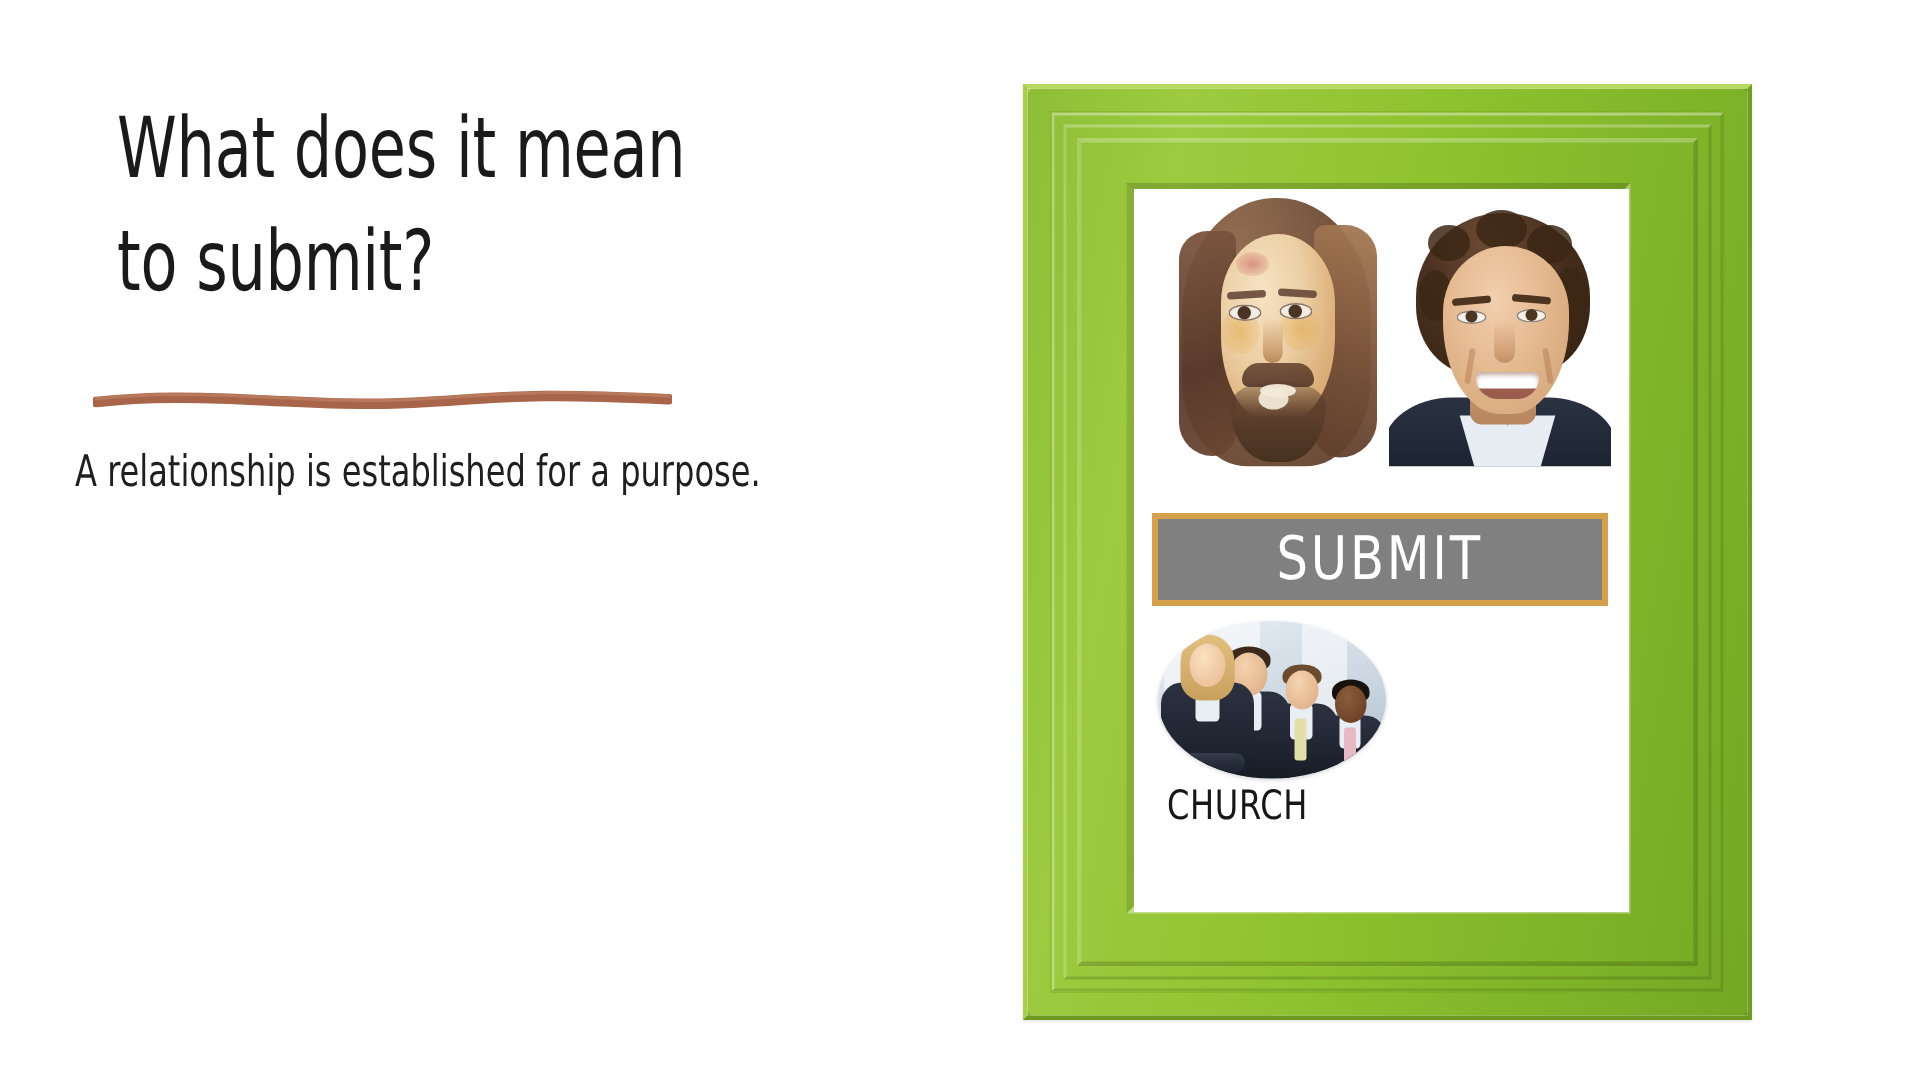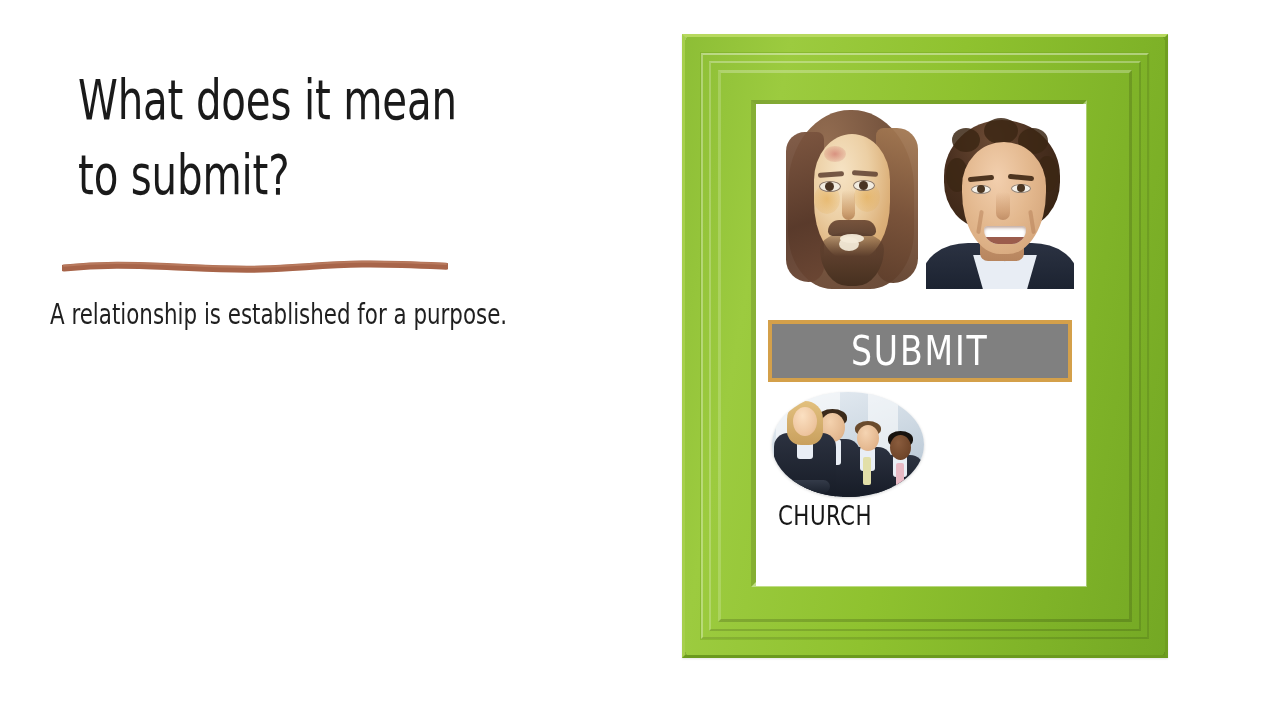--- a/index.html
+++ b/index.html
@@ -62,21 +62,21 @@
     transform: scaleX(0.82);
     transform-origin: left top;
     font-stretch: condensed;
     white-space: nowrap;
   }
 
   
   #frame-wrap {
     position: absolute;
     left: 680px;
-    top: 32px;
+    top: 54px;
     width: 492px;
     height: 628px;
   }
 
   
   #frame-outer {
     position: absolute;
     left: 2px;
     top: 2px;
     width: 486px;

